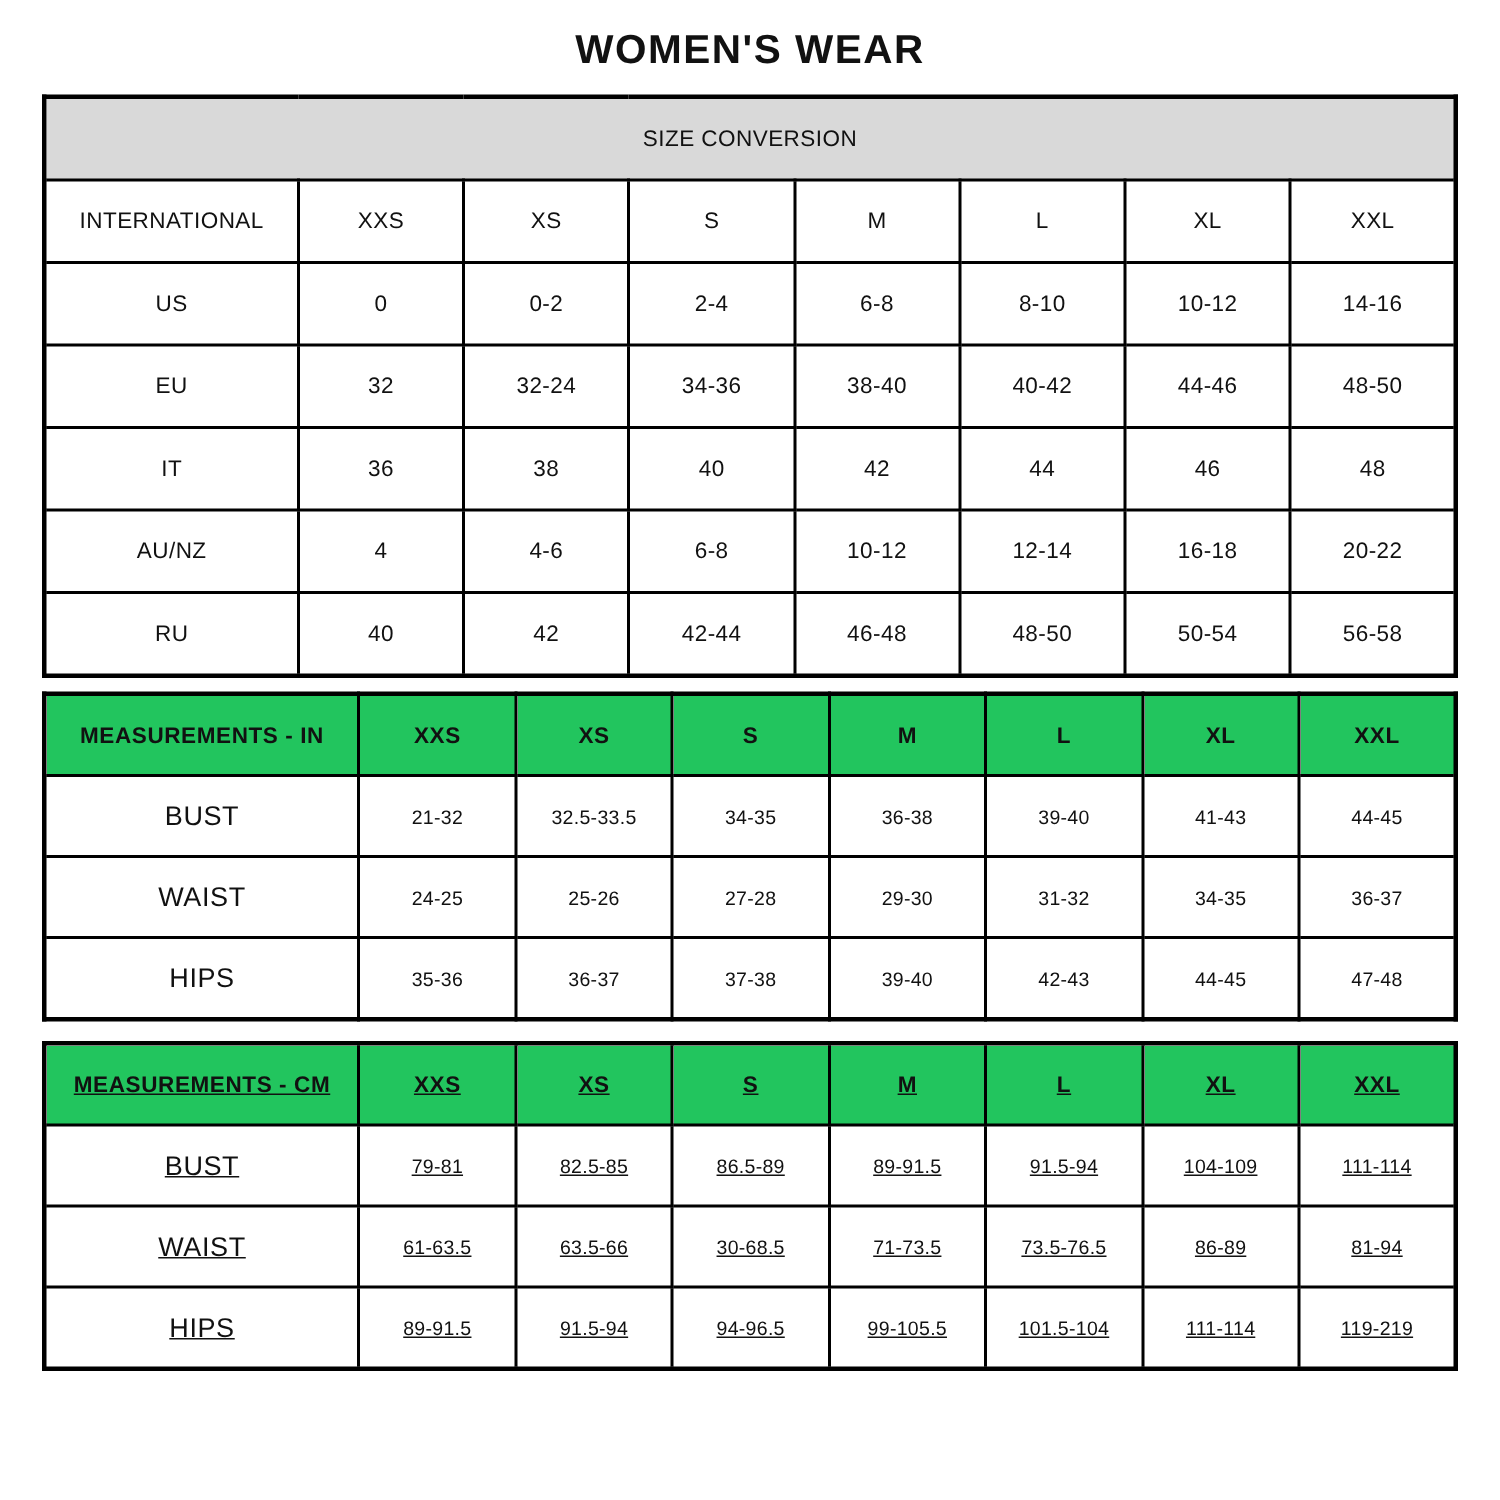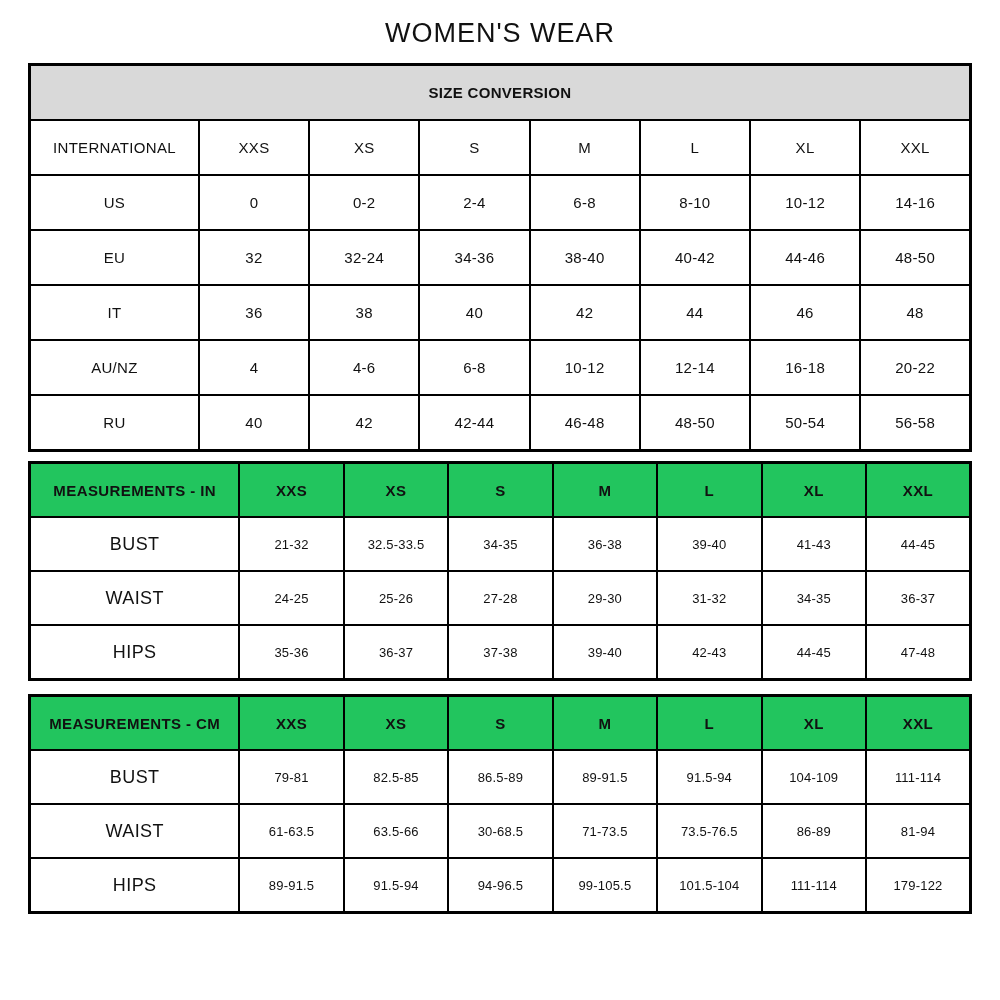--- a/index.html
+++ b/index.html
@@ -12,21 +12,21 @@
   .page {
     width: 1000px;
     height: 1000px;
     box-sizing: border-box;
     padding: 14px 28px 0 28px;
     background: #ffffff;
   }
   .title {
     text-align: center;
     font-size: 27px;
-    font-weight: 400;
+    font-weight: 700;
     letter-spacing: 1px;
     margin: 4px 0 14px 0;
     color: #111111;
   }
   table {
     width: 100%;
     border-collapse: collapse;
     table-layout: fixed;
     border: 3px solid #000000;
   }
@@ -41,27 +41,27 @@
   
   table.conv { margin-top: 0; }
   table.conv td {
     height: 53px;
     font-size: 15px;
     letter-spacing: 0.3px;
   }
   td.banner {
     height: 47px;
     background: #d9d9d9;
-    font-weight: 700;
+    font-weight: 400;
     font-size: 15px;
     letter-spacing: 0.6px;
   }
   
   table.meas { margin-top: 9px; }
-  table.meas.cm { margin-top: 13px; }
+  table.meas.cm { margin-top: 13px; text-decoration: underline; }
   table.meas td {
     height: 52px;
     font-size: 13px;
     letter-spacing: 0.2px;
   }
   table.meas tr.header td {
     background: #22c55e;
     font-weight: 700;
     font-size: 15px;
     letter-spacing: 0.4px;
@@ -254,18 +254,18 @@
           <td class="val">81-94</td>
         </tr>
         <tr>
           <td class="rowlabel">HIPS</td>
           <td class="val">89-91.5</td>
           <td class="val">91.5-94</td>
           <td class="val">94-96.5</td>
           <td class="val">99-105.5</td>
           <td class="val">101.5-104</td>
           <td class="val">111-114</td>
-          <td class="val">179-122</td>
+          <td class="val">119-219</td>
         </tr>
       </tbody>
     </table>
 
 </div>
 
 </body></html>

